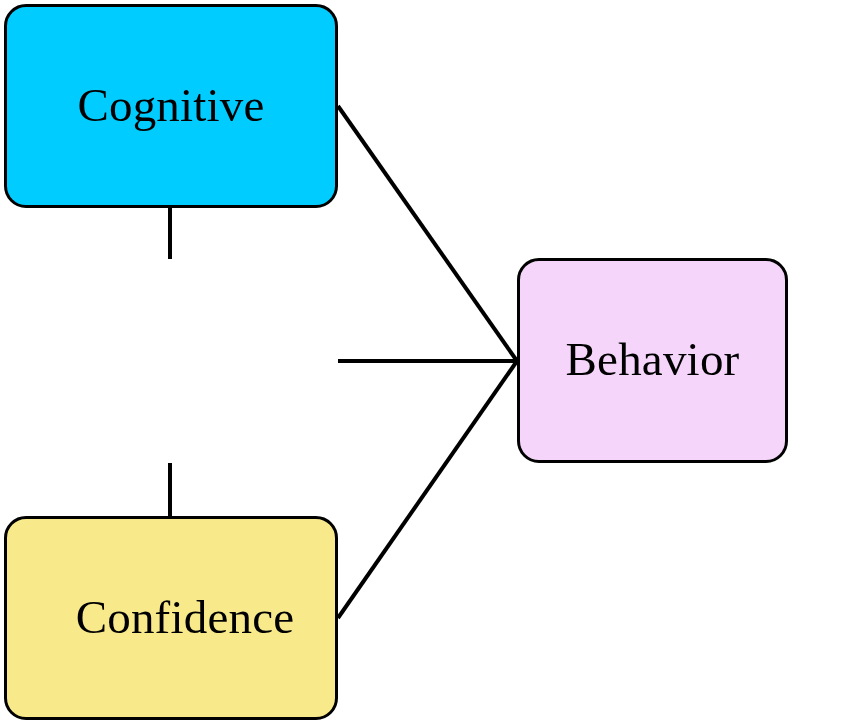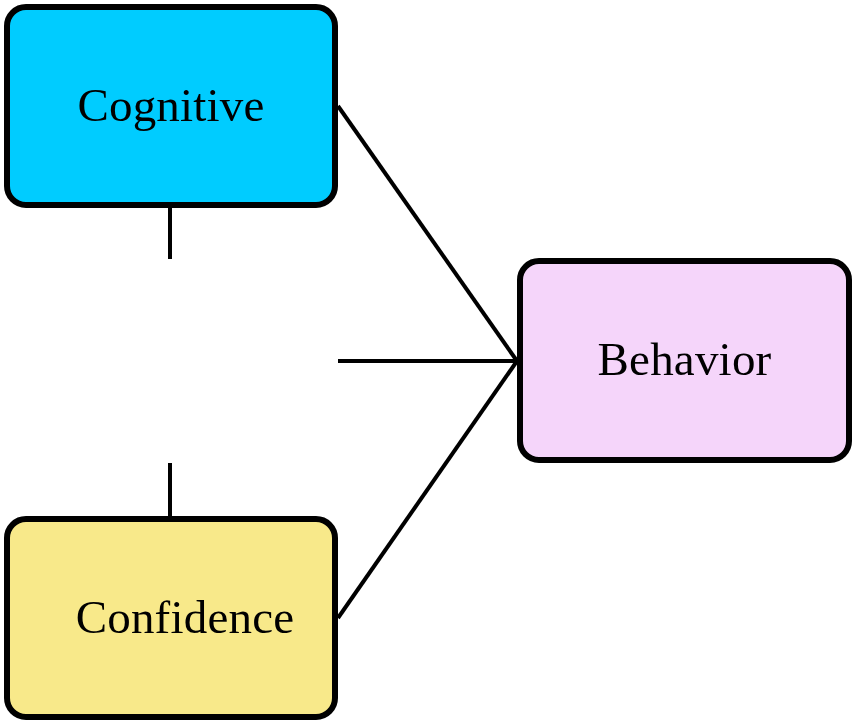--- a/index.html
+++ b/index.html
@@ -22,21 +22,21 @@
     position: absolute;
     left: 0;
     top: 0;
     width: 856px;
     height: 724px;
     pointer-events: none;
   }
   .node-box {
     position: absolute;
     box-sizing: border-box;
-    border: 6px solid #d946ef;
+    border: 3px solid #d946ef;
     border-radius: 22px;
     display: flex;
     align-items: center;
     justify-content: center;
     color: #000000;
     font-size: 47px;
     line-height: 1;
     letter-spacing: 0.2px;
     white-space: nowrap;
     z-index: 2;
@@ -86,17 +86,17 @@
 
   <div class="node-box" id="node-cognitive" style="left: 4px; top: 4px; width: 334px; height: 204px; background: rgb(0, 204, 255); border-color: rgb(0, 0, 0);">
     <span class="node-label">Cognitive</span>
   </div>
 
 
   <div class="node-box" id="node-confidence" style="left: 4px; top: 516px; width: 334px; height: 204px; background: rgb(248, 233, 138); border-color: rgb(0, 0, 0);">
     <span class="node-label">Confidence</span>
   </div>
 
-  <div class="node-box" id="node-behavior" style="left: 517px; top: 258px; width: 335px; height: 205px; background: rgb(245, 213, 250); border-color: rgb(0, 0, 0);">
+  <div class="node-box" id="node-behavior" style="left: 517px; top: 258px; width: 271px; height: 205px; background: rgb(245, 213, 250); border-color: rgb(0, 0, 0);">
     <span class="node-label">Behavior</span>
   </div>
 
 </div>
 
 </body></html>

